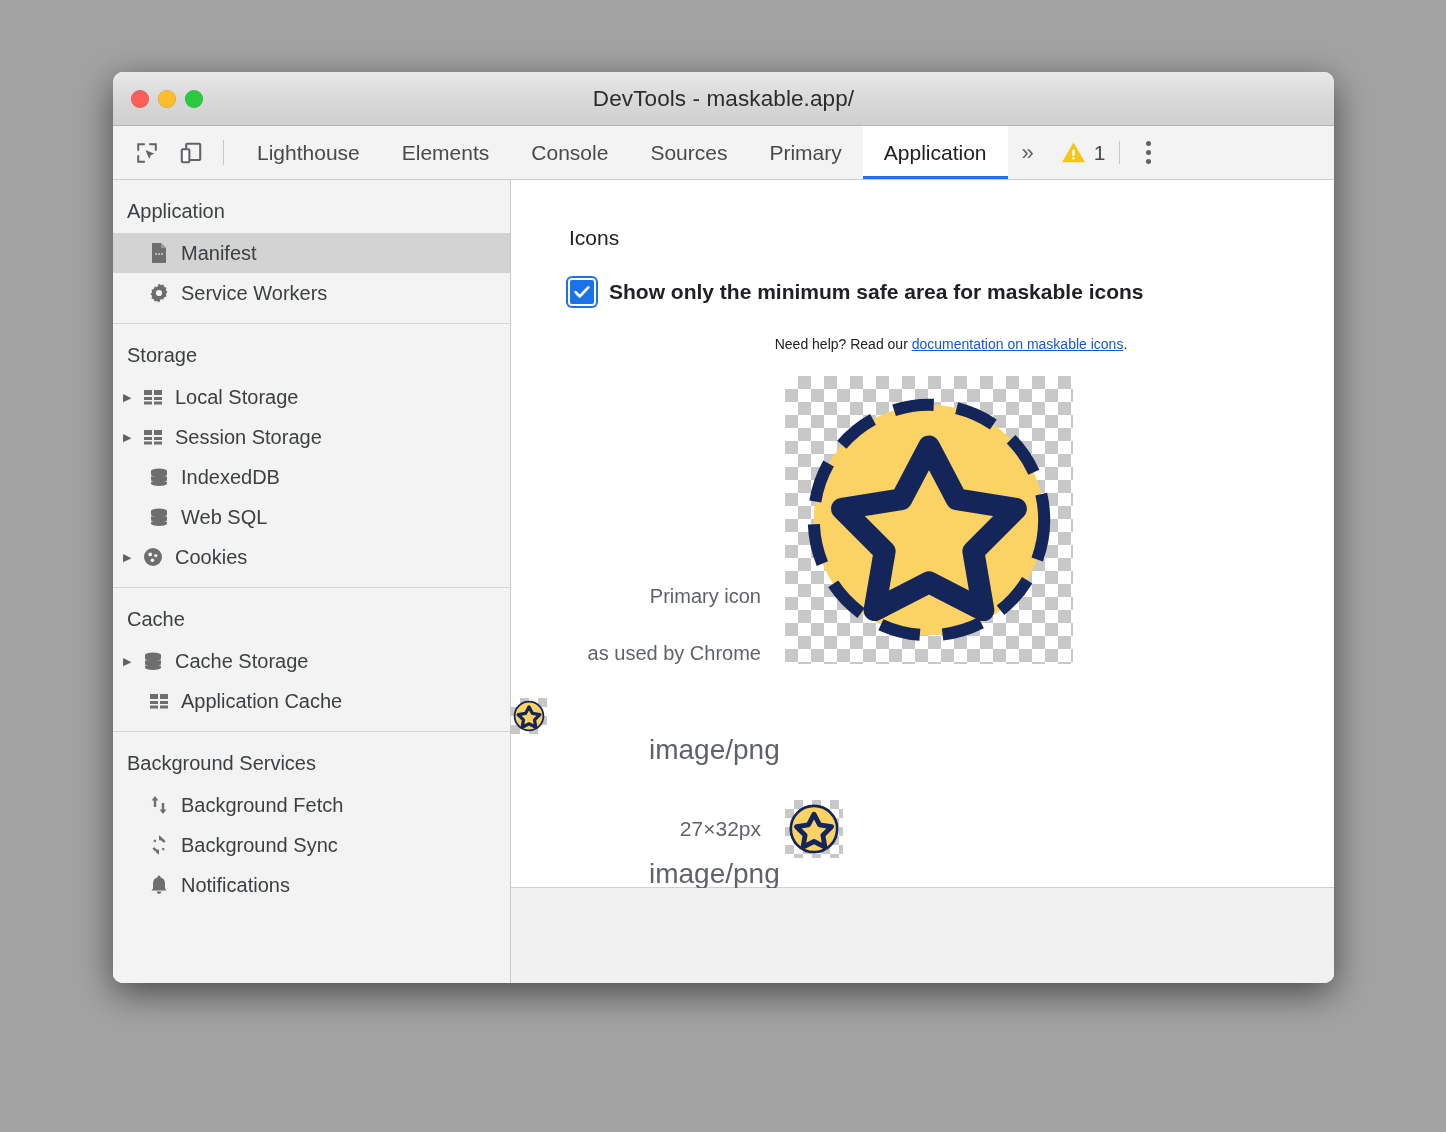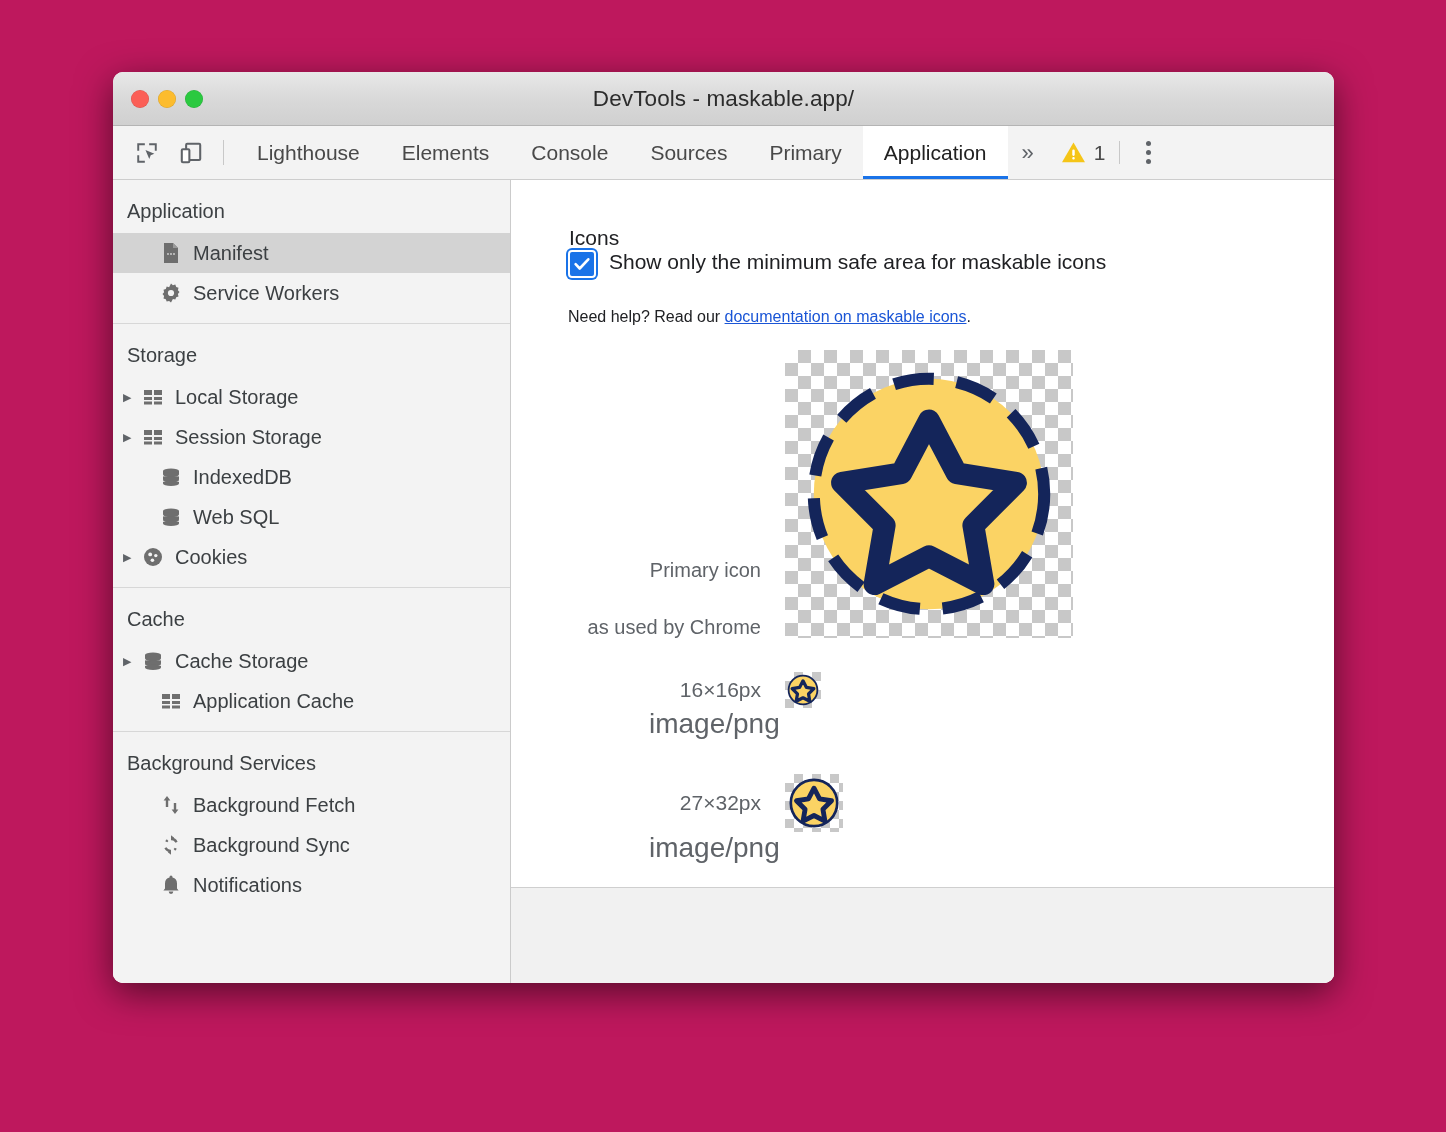--- a/index.html
+++ b/index.html
@@ -9,21 +9,21 @@
     width: 1446px;
     height: 1132px;
     overflow: hidden;
     font-family: "Liberation Sans", sans-serif;
   }
 
   #stage {
     position: relative;
     width: 1446px;
     height: 1132px;
-    background: #be185d;
+    background: #a3a3a3;
   }
 
   
   .window {
     position: absolute;
     left: 113px;
     top: 72px;
     width: 1221px;
     height: 911px;
     border-radius: 10px;
@@ -201,21 +201,21 @@
     font-size: 11px;
   }
   .nav-item .nicon {
     width: 32px;
     flex: 0 0 32px;
     display: flex;
     align-items: center;
     justify-content: flex-start;
   }
   .nav-item .nlabel { padding-left: 2px; }
-  .nav-sub { padding-left: 46px; }
+  .nav-sub { padding-left: 34px; }
   .nav-sub.with-twisty { padding-left: 28px; }
 
   
   .content {
     flex: 1;
     background: #f1f1f1;
     display: flex;
     flex-direction: column;
     min-width: 0;
   }
@@ -227,45 +227,49 @@
     box-sizing: border-box;
   }
   .section-head {
     font-size: 21px;
     font-weight: normal;
     color: #202124;
     padding-left: 58px;
   }
   .check-row {
     display: flex;
+    align-items: center;
     gap: 13px;
     padding-left: 57px;
+    margin-top: 28px;
+    font-weight: bold;
   }
   .checkbox {
     width: 28px;
     height: 28px;
     border-radius: 4px;
     background: #1a73e8;
     box-shadow: inset 0 0 0 2px #ffffff, 0 0 0 2px #1a73e8;
     display: flex;
     align-items: center;
     justify-content: center;
     flex: 0 0 28px;
     cursor: default;
   }
   .checkbox svg { display: block; }
   .check-label {
     font-size: 21px;
     color: #202124;
   }
   .help-row {
-    font-size: 16px;
+    font-size: 14px;
     color: #202124;
     padding-left: 57px;
     margin-top: 30px;
+    text-align: center;
   }
   .help-row a {
     color: #1a55d6;
     text-decoration: underline;
     cursor: default;
   }
 
   
   .icon-row {
     display: flex;
@@ -602,21 +606,20 @@
             <div class="primary-box checker">
               <svg width="288" height="288" viewBox="0 0 100 100">
                 <circle cx="50" cy="50" r="40" fill="#fbd364"></circle>
                 <circle cx="50" cy="50" r="40" fill="none" stroke="#14255a" stroke-width="4.2" stroke-dasharray="14 8" stroke-linecap="butt"></circle>
                 <path d="M50 24.5 L59.6 42.8 L80.2 46.1 L65.4 60.9 L68.9 81.3 L50 71.6 L31.1 81.3 L34.6 60.9 L19.8 46.1 L40.4 42.8 Z" fill="none" stroke="#14255a" stroke-width="7.6" stroke-linejoin="round"></path>
               </svg>
             </div>
           </div>
 
           <div class="small-row">
-            <div class="slabel">16×16px</div>
             <div class="box16 checker-sm">
               <svg width="36" height="36" viewBox="0 0 100 100">
                 <circle cx="50" cy="50" r="40" fill="#fbd364"></circle>
                 <circle cx="50" cy="50" r="40" fill="none" stroke="#14255a" stroke-width="5"></circle>
                 <path d="M50 24.5 L59.6 42.8 L80.2 46.1 L65.4 60.9 L68.9 81.3 L50 71.6 L31.1 81.3 L34.6 60.9 L19.8 46.1 L40.4 42.8 Z" fill="none" stroke="#14255a" stroke-width="9" stroke-linejoin="round"></path>
               </svg>
             </div>
           </div>
           <div class="mime">image/png</div>
 

